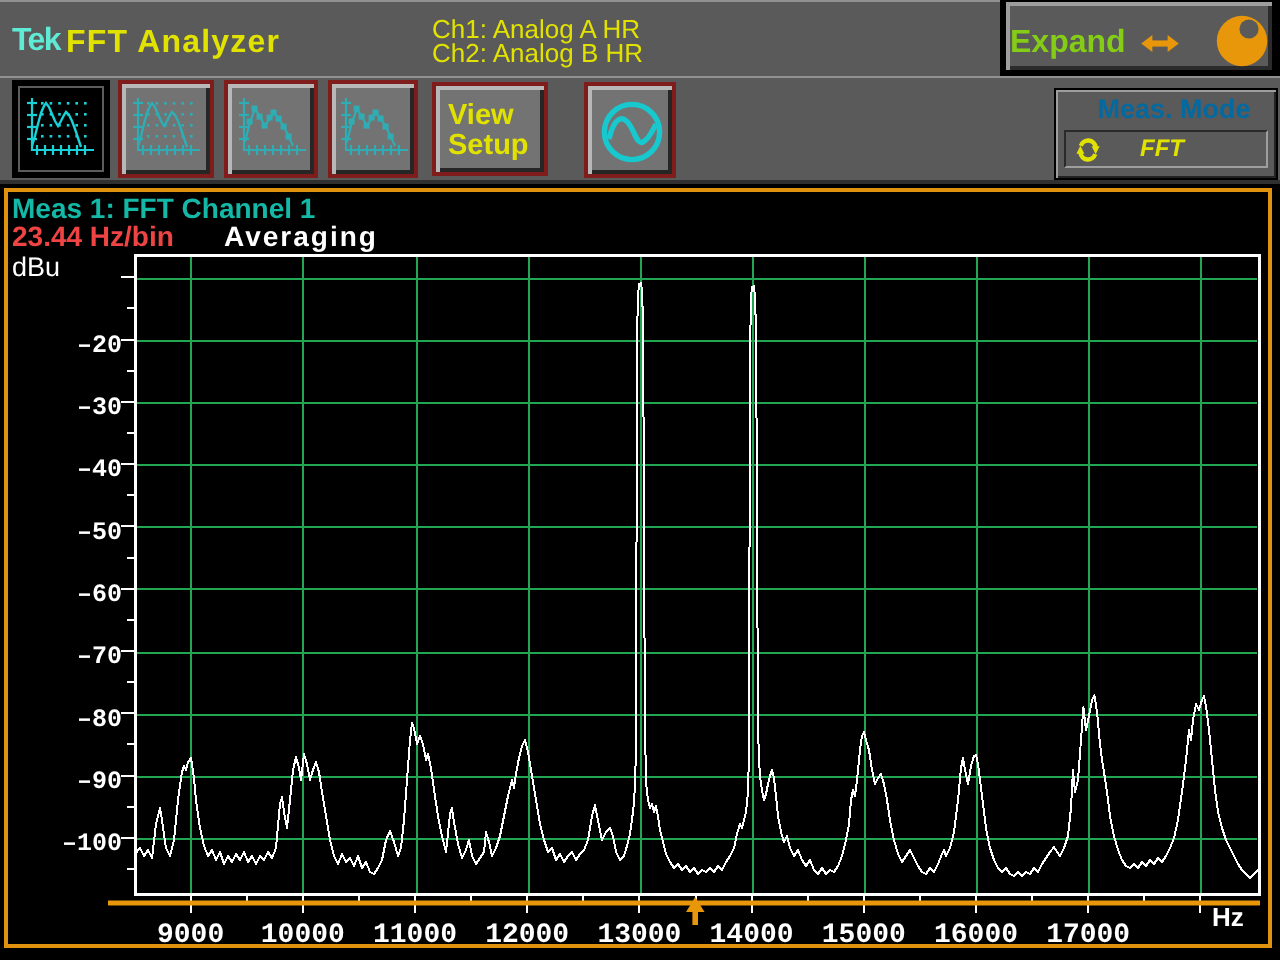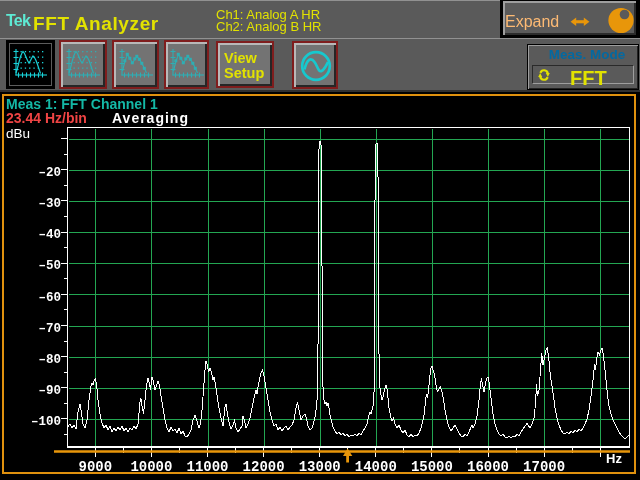--- a/index.html
+++ b/index.html
@@ -2,26 +2,26 @@
 <html><head><meta charset="utf-8"><style>
 html,body{margin:0;padding:0;background:#000;width:640px;height:480px;overflow:hidden}
 body{font-family:"Liberation Sans",sans-serif;position:relative}
 .abs{position:absolute}
 .raised{background:#737373;border:2px solid #7f1d1d;box-shadow:inset 2px 2px 0 #b8b8b8,inset -2px -2px 0 #262626}
 svg{display:block}
 </style></head><body>
 
 <div class="abs" style="left:0;top:0;width:640px;height:38px;background:#5a5a5a;border-top:1px solid #919191;box-sizing:border-box"></div>
 <div class="abs" style="left:6px;top:12px;color:#5eead4;font-size:16px;font-weight:bold;letter-spacing:-0.8px">Tek</div>
-<div class="abs" style="left:33px;top:13px;color:#e2e200;font-size:19px;font-weight:bold;letter-spacing:0.6px">FFT Analyzer</div>
+<div class="abs" style="left:33px;top:13px;color:#e2e200;font-size:16px;font-weight:bold;letter-spacing:0.6px">FFT Analyzer</div>
 <div class="abs" style="left:216px;top:9px;color:#e2e200;font-size:13px;line-height:11.5px">Ch1: Analog A HR<br>Ch2: Analog B HR</div>
 
 <div class="abs" style="left:500px;top:0;width:140px;height:38px;background:#000"></div>
 <div class="abs" style="left:503px;top:1px;width:133px;height:34px;background:#5a5a5a;box-shadow:inset 2px 2px 0 #9e9e9e,inset -2px -2px 0 #2b2b2b"></div>
-<div class="abs" style="left:505px;top:13px;color:#fdba74;font-size:16px;font-weight:normal">Expand</div>
+<div class="abs" style="left:505px;top:13px;color:#84cc16;font-size:16px;font-weight:bold">Expand</div>
 <svg class="abs" style="left:566px;top:4px" width="72" height="32" viewBox="0 0 72 32">
  <g fill="#e8960a">
       <rect x="8.8" y="16.2" width="10.4" height="3.1"></rect>
  <path d="M10.2 13.5 L4.6 17.7 L10.2 22 Z"></path>
       <path d="M17.8 13.5 L23.4 17.7 L17.8 22 Z"></path>
  <circle cx="55" cy="16.5" r="12.6"></circle>
     </g>
  <circle cx="58.5" cy="10.5" r="4.8" fill="#5a5a5a"></circle>
 </svg>
 
@@ -198,21 +198,21 @@
 <svg class="abs" style="left:537px;top:68px" width="15" height="14" viewBox="0 0 15 14">
     <g stroke="#e2e200" stroke-width="2.2" fill="none">
       <path d="M3.4 4.9 A3.8 3.8 0 0 1 10.8 5.6"></path>
       <path d="M10.6 9.1 A3.8 3.8 0 0 1 3.2 8.4"></path>
     </g>
     <g fill="#e2e200">
       <path d="M8.8 5.1 L12.8 5.1 L10.8 9.1 Z"></path>
       <path d="M1.2 8.9 L5.2 8.9 L3.2 4.9 Z"></path>
     </g>
   </svg>
-<div class="abs" style="left:570px;top:67px;color:#e2e200;font-size:20px;font-weight:bold;">FFT</div>
+<div class="abs" style="left:570px;top:67px;color:#e2e200;font-size:12px;font-weight:bold;font-style:italic">FFT</div>
 
 <div class="abs" style="left:0;top:92px;width:640px;height:388px;background:#000"></div>
 <div class="abs" style="left:2px;top:94px;width:634px;height:380px;border:2px solid #e0910e;box-sizing:border-box"></div>
 <div class="abs" style="left:6px;top:98px;color:#14b8a6;font-size:14px;font-weight:bold;line-height:12.5px">Meas 1: FFT Channel 1</div>
 <div class="abs" style="left:6px;top:110px;color:#ef4444;font-size:14px;font-weight:bold">23.44 Hz/bin</div>
 <div class="abs" style="left:112px;top:110px;color:#fff;font-size:14px;font-weight:bold;letter-spacing:1px">Averaging</div>
 <div class="abs" style="left:6px;top:126px;color:#fff;font-size:13.5px;font-weight:normal">dBu</div>
 
 <svg class="abs" style="left:0;top:0" width="640" height="480" viewBox="0 0 640 480">
  <g stroke="#23a652" stroke-width="1" shape-rendering="crispEdges">

